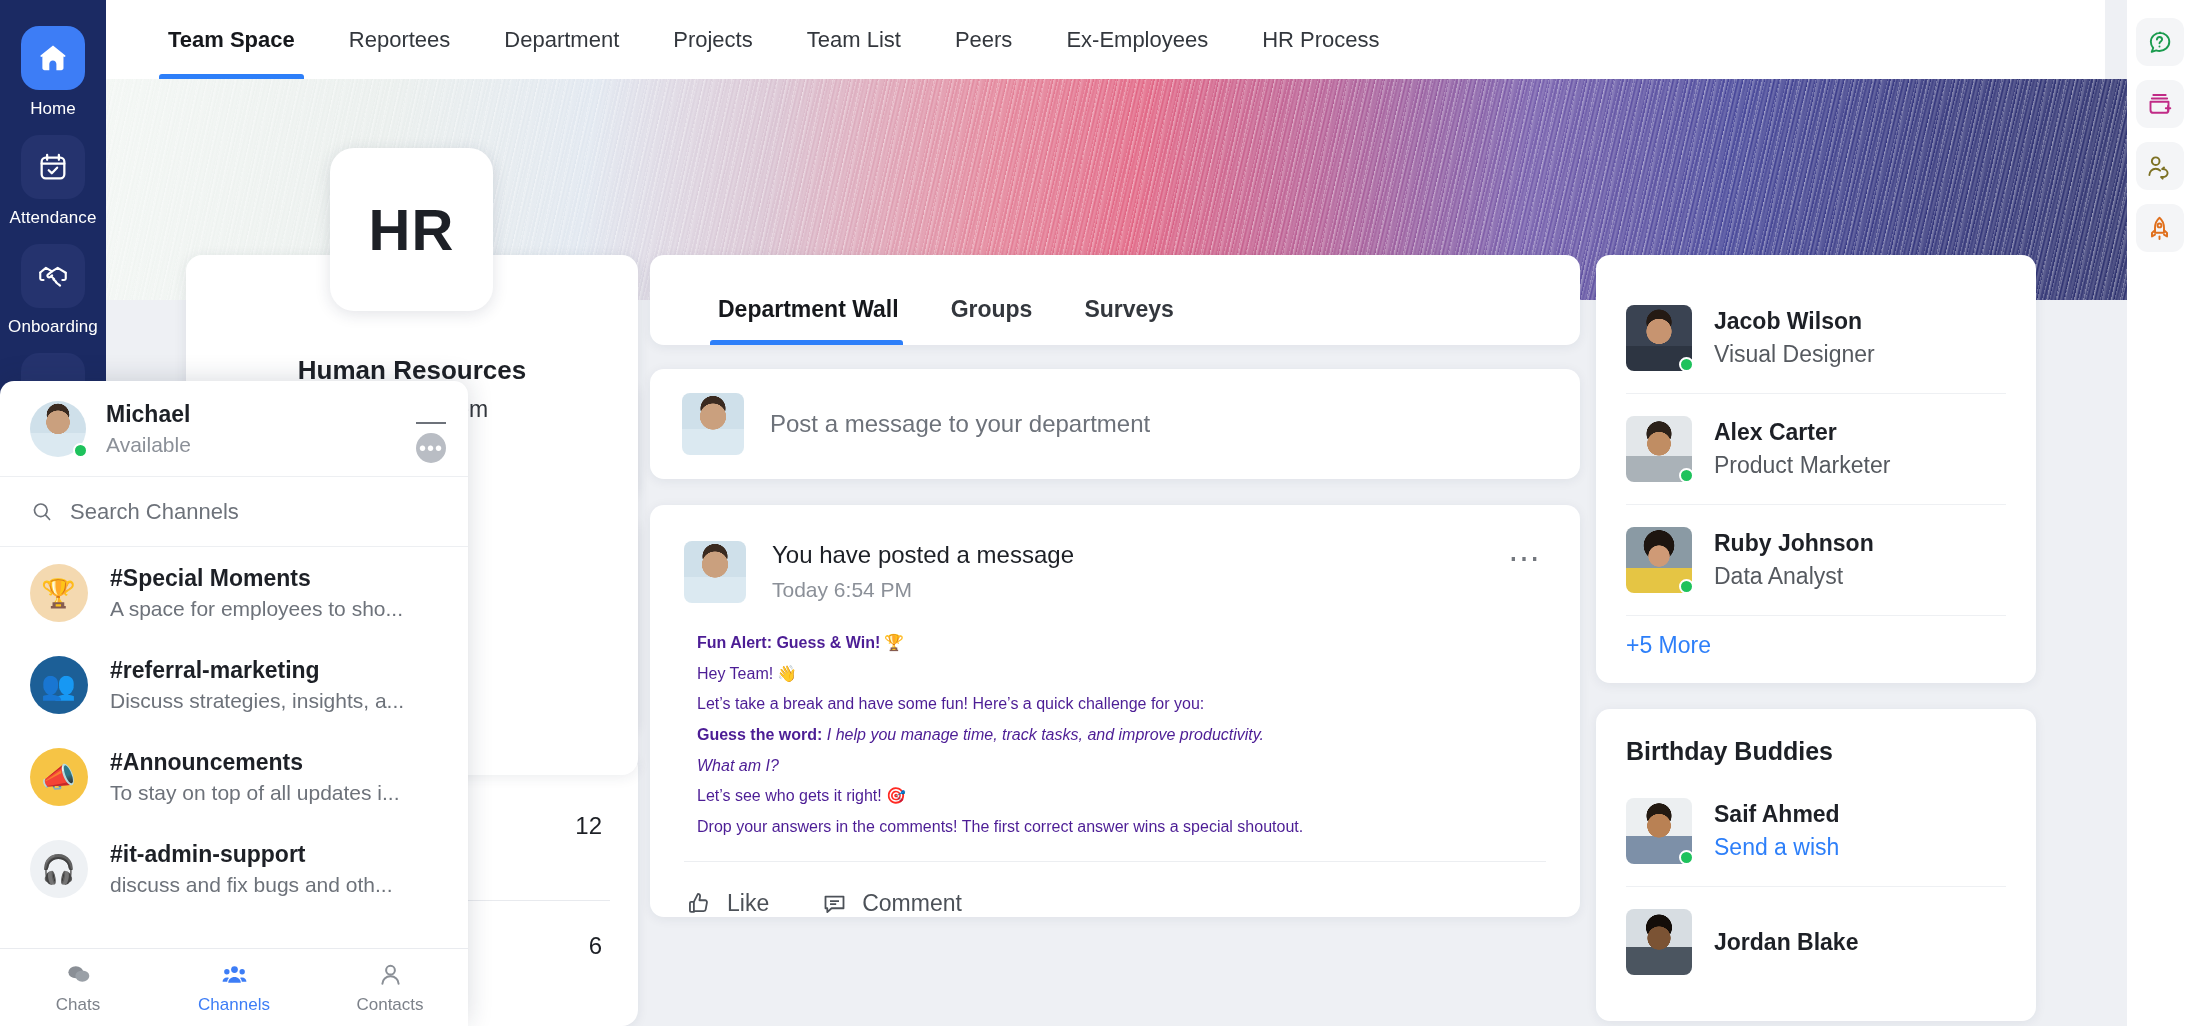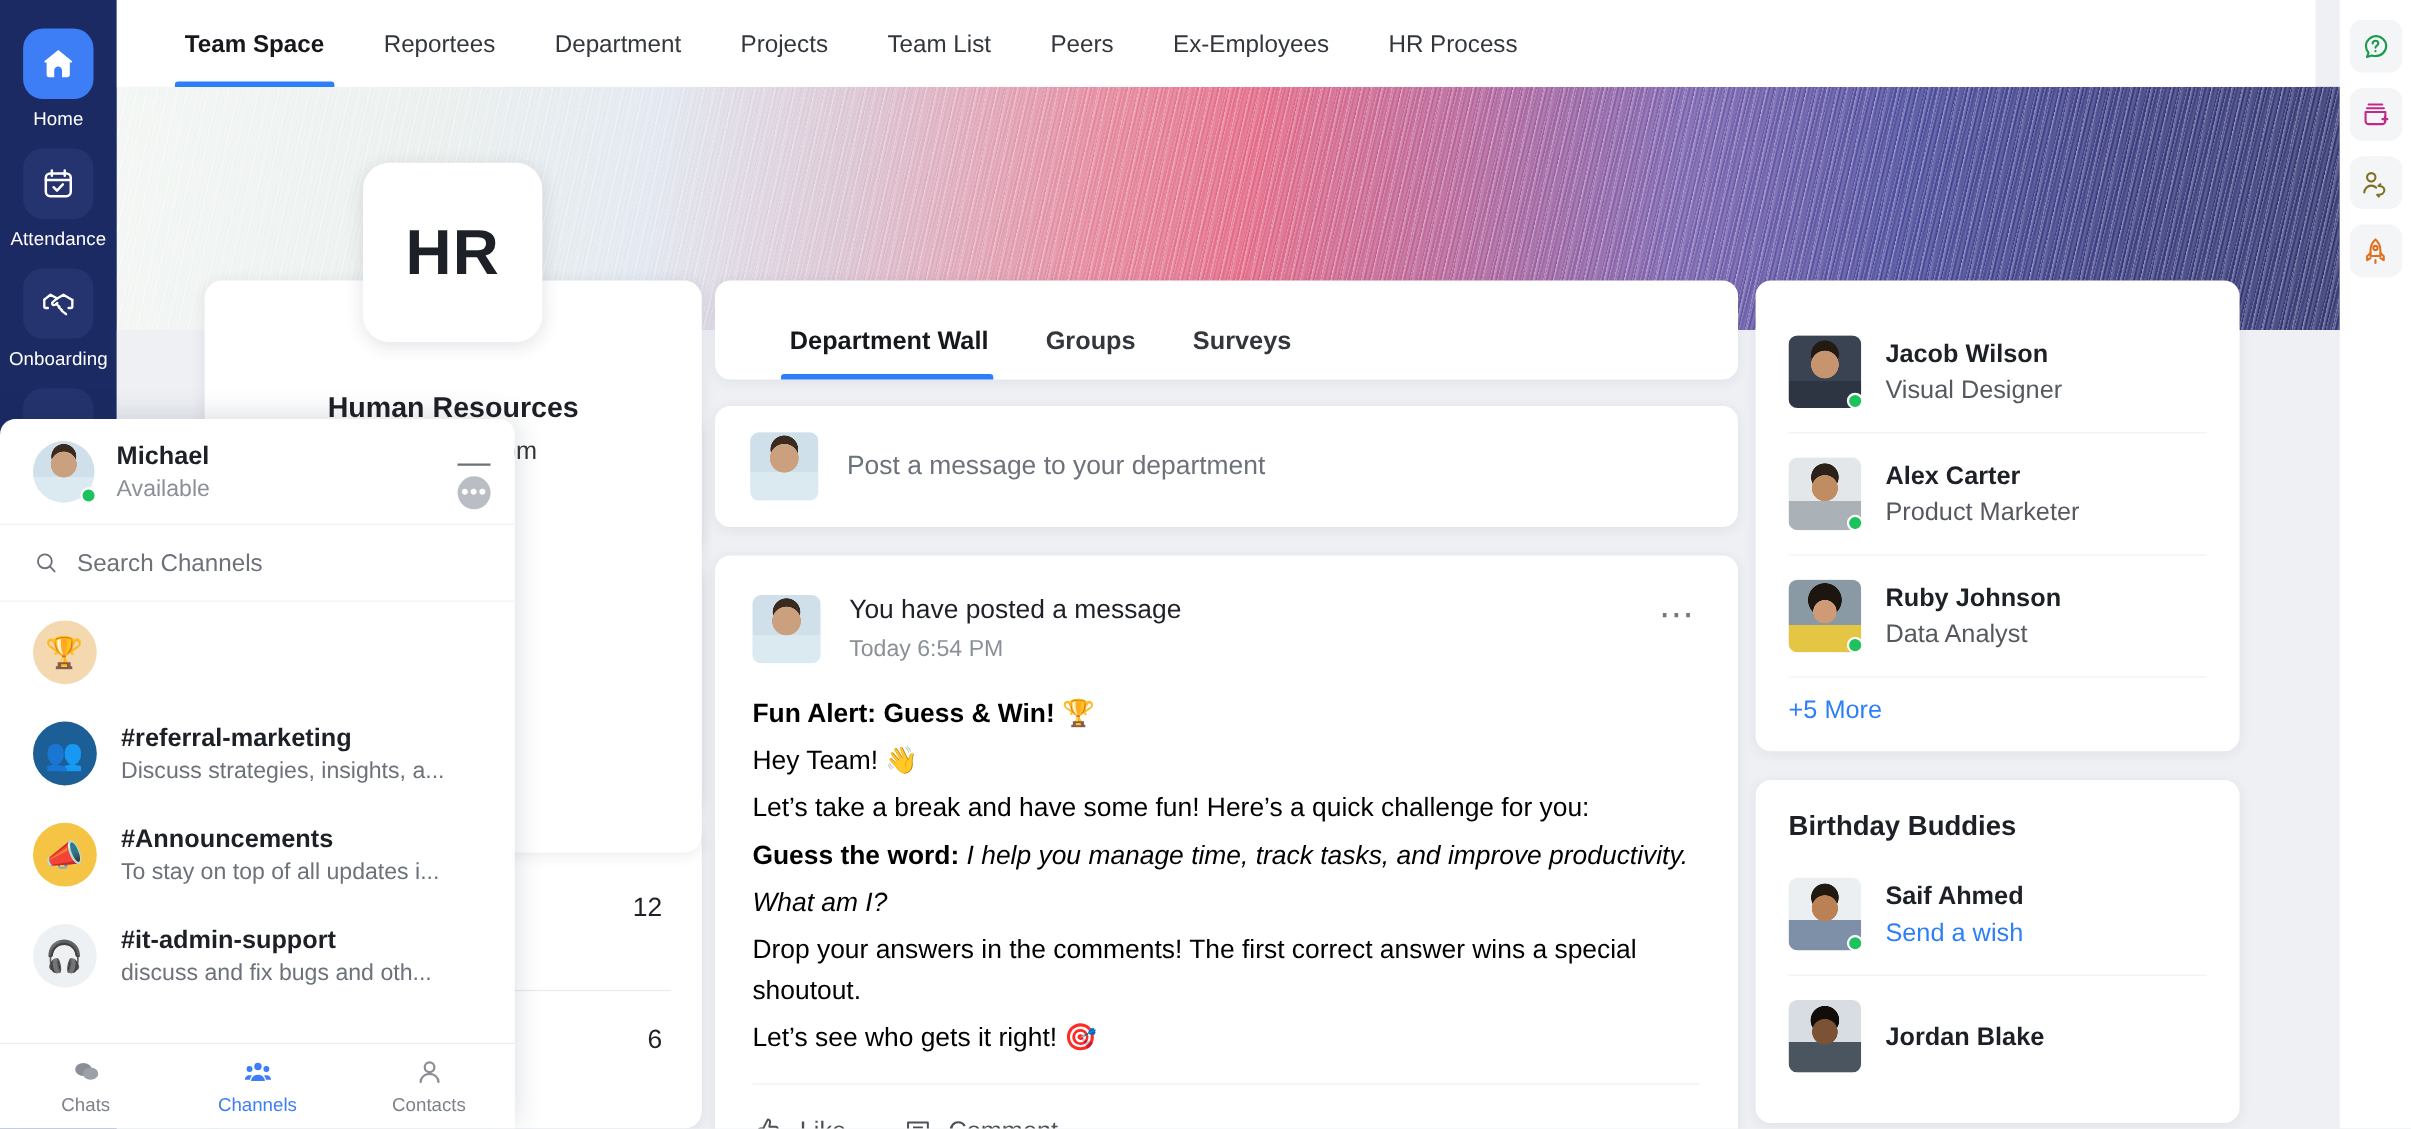--- a/index.html
+++ b/index.html
@@ -128,21 +128,21 @@
     background-color: #b9c1c8;
   }
   #composer-ph { font-size: 24px; color: #6d727a; }
 
   #post { margin-top: 26px; padding: 36px 34px 0 34px; position: relative; }
   #post-head { display: flex; align-items: flex-start; gap: 26px; }
   #post-title { font-size: 24px; color: #1d2026; }
   #post-time { font-size: 21px; color: #8b9098; margin-top: 9px; }
   #post-more { position: absolute; right: 38px; top: 46px; font-size: 32px; color: #73777e;
     letter-spacing: 2px; cursor: pointer; line-height: 14px; }
-  #post-body { margin-top: 28px; font-size: 24px; color: #000000; line-height: 1.54; }
+  #post-body { margin-top: 28px; font-size: 16px; color: #4c1d95; line-height: 1.54; margin-left: 13px; }
   #post-body p { margin-bottom: 6px; }
   #post-actions { display: flex; align-items: center; gap: 52px; padding: 28px 0 0 2px; margin-top: 22px;
     border-top: 1px solid #eceef1; }
   .pact { display: flex; align-items: center; gap: 14px; font-size: 23px; color: #4c5158; cursor: pointer; }
 
   
   #right-col { position: absolute; left: 1596px; top: 255px; width: 440px; z-index: 11; }
   .panel { background: #fff; border-radius: 14px; box-shadow: 0 2px 12px rgba(30,40,70,.07); padding: 28px 30px 24px 30px; }
   .panel-title { font-size: 25px; font-weight: bold; color: #1d2026; margin-bottom: 10px; }
   .person { display: flex; align-items: center; gap: 22px; padding: 22px 0; border-bottom: 1px solid #eef0f3; }
@@ -294,22 +294,22 @@
       </div>
       <div id="post-more">⋯</div>
 
       <div id="post-body">
         <p><b>Fun Alert: Guess &amp; Win! 🏆</b></p>
         <p>Hey Team! 👋</p>
         <p>Let’s take a break and have some fun! Here’s a quick challenge for you:</p>
         <p><b>Guess the word:</b>
            <i>I help you manage time, track tasks, and improve productivity.</i></p>
         <p><i>What am I?</i></p>
+        <p>Let’s see who gets it right! 🎯</p>
         <p>Drop your answers in the comments! The first correct answer wins a special shoutout.</p>
-        <p>Let’s see who gets it right! 🎯</p>
       </div>
 
       <div id="post-actions">
         <div class="pact">
           <svg width="27" height="27" viewBox="0 0 24 24" fill="none" stroke="#4c5158" stroke-width="1.6" stroke-linejoin="round">
             <path d="M7 10.5v9H4.6c-.6 0-1.1-.5-1.1-1.1v-6.8c0-.6.5-1.1 1.1-1.1H7z"></path>
             <path d="M7 10.5l3.6-7.1c1.3 0 2.1 1 1.9 2.3l-.6 3.4h5c1.1 0 1.9 1 1.7 2.1l-1.1 6c-.1.9-.9 1.5-1.8 1.5H7"></path>
           </svg>
           <span>Like</span>
         </div>
@@ -440,20 +440,24 @@
       <svg width="24" height="24" viewBox="0 0 24 24" fill="none" stroke="#6d727a" stroke-width="1.7" stroke-linecap="round">
         <circle cx="10.8" cy="10.3" r="6.3"></circle>
           <path d="M15.6 15.2l4 4.3"></path>
       </svg>
       <div id="chat-search-ph">Search Channels</div>
     </div>
 
     <div id="chan-list">
       <div class="chan">
         <div class="chan-ico" style="background:#f4d9b0;">🏆</div>
+        <div>
+          <div class="chan-name">#Special Moments</div>
+          <div class="chan-desc">A space for employees to sho...</div>
+        </div>
       </div>
       <div class="chan">
         <div class="chan-ico" style="background:#1c5f97;">👥</div>
         <div>
           <div class="chan-name">#referral-marketing</div>
           <div class="chan-desc">Discuss strategies, insights, a...</div>
         </div>
       </div>
       <div class="chan">
         <div class="chan-ico" style="background:#f6c445;">📣</div>

